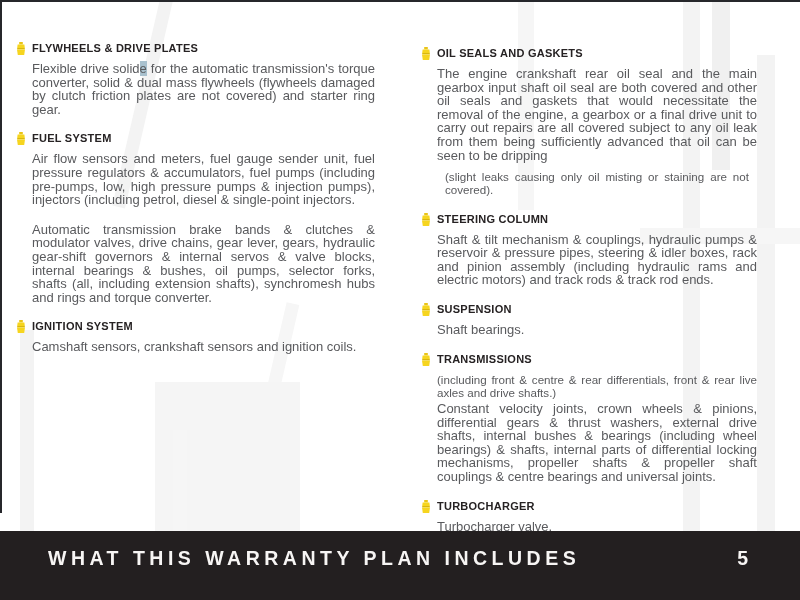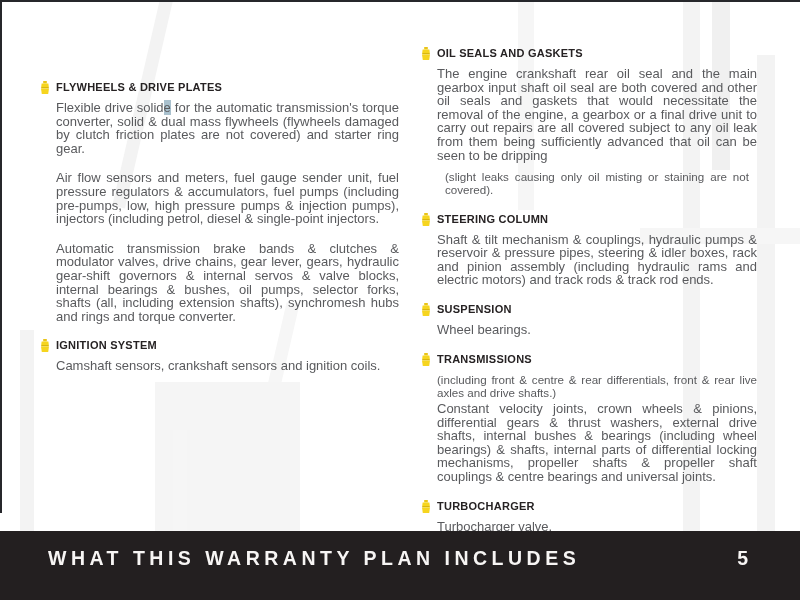--- a/index.html
+++ b/index.html
@@ -17,21 +17,21 @@
   .wm-rect-ignition{left:155px;top:382px;width:145px;height:149px;background:#f5f5f5;}
   .wm-v1{left:20px;top:330px;width:14px;height:201px;}
   .wm-v2{left:173px;top:430px;width:14px;height:101px;background:#f6f6f6;}
   .wm-v3{left:518px;top:0;width:16px;height:210px;background:#f6f6f6;}
   .wm-v4{left:683px;top:0;width:17px;height:531px;}
   .wm-v5{left:712px;top:0;width:18px;height:170px;background:#f0f0f0;}
   .wm-v6{left:757px;top:55px;width:18px;height:476px;}
   .wm-h1{left:640px;top:228px;width:160px;height:16px;background:#f6f6f6;}
 
   .col{position:absolute;z-index:2;}
-  .col-left{left:56px;top:42px;width:343px;margin-top:39px;}
+  .col-left{left:32px;top:42px;width:343px;}
   .col-right{left:437px;top:47px;width:320px;}
 
   .section{margin-bottom:16px;}
   .sec-head{display:flex;align-items:flex-start;margin:0 0 7px -16px;}
   .sec-icon{width:10px;height:13px;margin-right:6px;flex:0 0 auto;position:relative;top:0;}
   .sec-title{
     font-size:11px;font-weight:bold;color:#262223;letter-spacing:.25px;
     text-transform:uppercase;line-height:13px;
   }
   .body-text{
@@ -83,20 +83,29 @@
           <polygon points="1.6,2.4 8.4,2.4 8.8,6 1.2,6" fill="#f6d51f"></polygon>
           <rect x="1.2" y="6" width="7.6" height="1.4" fill="#d9b70e"></rect>
           <polygon points="1,7.4 9,7.4 8.2,13 1.8,13" fill="#f6d51f"></polygon>
         </svg>
         <span class="sec-title">FLYWHEELS &amp; DRIVE PLATES</span>
       </div>
       <p class="body-text"><span>Flexible drive solid</span><span class="hl">e</span><span> for the automatic transmission's torque converter, solid &amp; dual mass flywheels (flywheels damaged by clutch friction plates are not covered) and starter ring gear.</span></p>
     </div>
 
     <div class="section">
+      <div class="sec-head">
+        <svg class="sec-icon" viewBox="0 0 10 13">
+          <rect x="3.2" y="0" width="3.6" height="2.4" fill="#e9c417"></rect>
+          <polygon points="1.6,2.4 8.4,2.4 8.8,6 1.2,6" fill="#f6d51f"></polygon>
+          <rect x="1.2" y="6" width="7.6" height="1.4" fill="#d9b70e"></rect>
+          <polygon points="1,7.4 9,7.4 8.2,13 1.8,13" fill="#f6d51f"></polygon>
+        </svg>
+        <span class="sec-title">FUEL SYSTEM</span>
+      </div>
       <p class="body-text">Air flow sensors and meters, fuel gauge sender unit, fuel pressure regulators &amp; accumulators, fuel pumps (including pre-pumps, low, high pressure pumps &amp; injection pumps), injectors (including petrol, diesel &amp; single-point injectors.</p>
     </div>
 
     <div class="section">
       <p class="body-text">Automatic transmission brake bands &amp; clutches &amp; modulator valves, drive chains, gear lever, gears, hydraulic gear-shift governors &amp; internal servos &amp; valve blocks, internal bearings &amp; bushes, oil pumps, selector forks, shafts (all, including extension shafts), synchromesh hubs and rings and torque converter.</p>
     </div>
 
     <div class="section">
       <div class="sec-head">
         <svg class="sec-icon" viewBox="0 0 10 13">
@@ -144,21 +153,21 @@
     <div class="section">
       <div class="sec-head">
         <svg class="sec-icon" viewBox="0 0 10 13">
           <rect x="3.2" y="0" width="3.6" height="2.4" fill="#e9c417"></rect>
           <polygon points="1.6,2.4 8.4,2.4 8.8,6 1.2,6" fill="#f6d51f"></polygon>
           <rect x="1.2" y="6" width="7.6" height="1.4" fill="#d9b70e"></rect>
           <polygon points="1,7.4 9,7.4 8.2,13 1.8,13" fill="#f6d51f"></polygon>
         </svg>
         <span class="sec-title">SUSPENSION</span>
       </div>
-      <p class="body-text">Wheel bearings.</p>
+      <p class="body-text">Shaft bearings.</p>
     </div>
 
     <div class="section">
       <div class="sec-head">
         <svg class="sec-icon" viewBox="0 0 10 13">
           <rect x="3.2" y="0" width="3.6" height="2.4" fill="#e9c417"></rect>
           <polygon points="1.6,2.4 8.4,2.4 8.8,6 1.2,6" fill="#f6d51f"></polygon>
           <rect x="1.2" y="6" width="7.6" height="1.4" fill="#d9b70e"></rect>
           <polygon points="1,7.4 9,7.4 8.2,13 1.8,13" fill="#f6d51f"></polygon>
         </svg>

